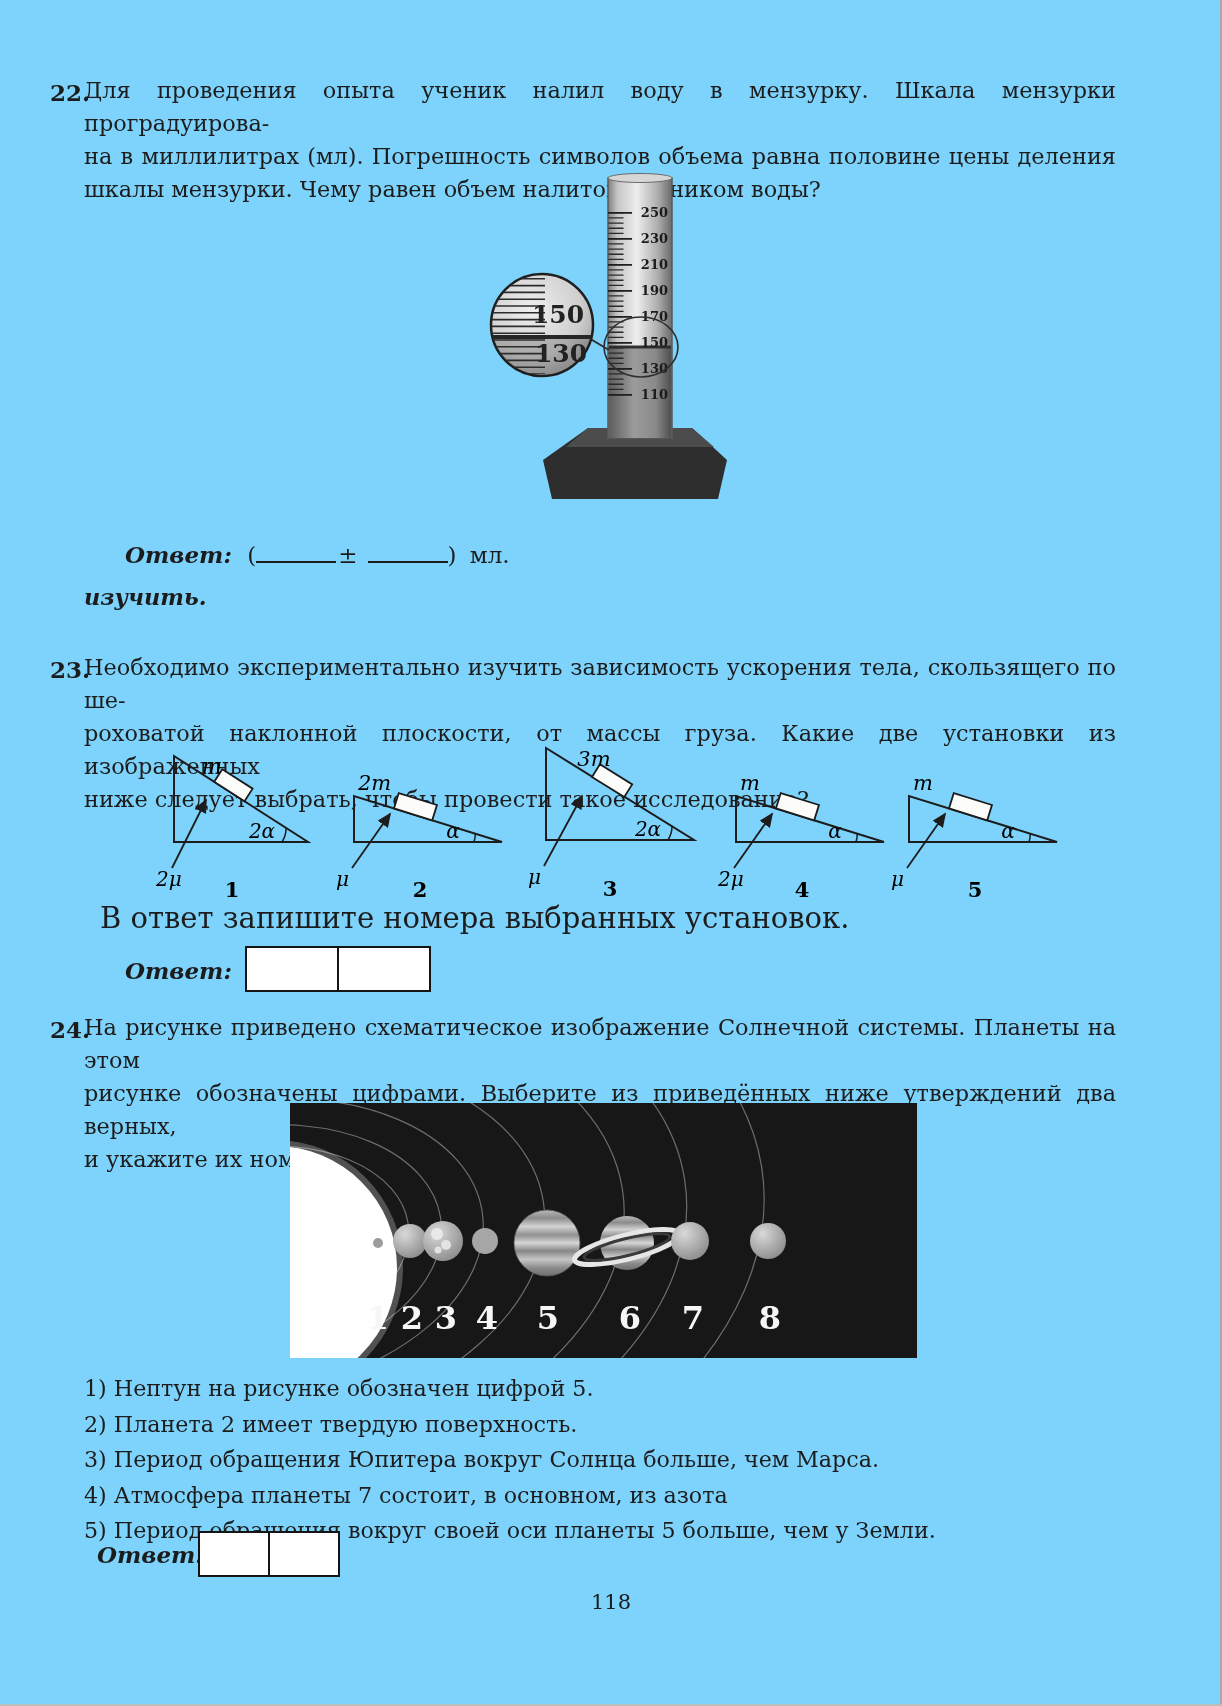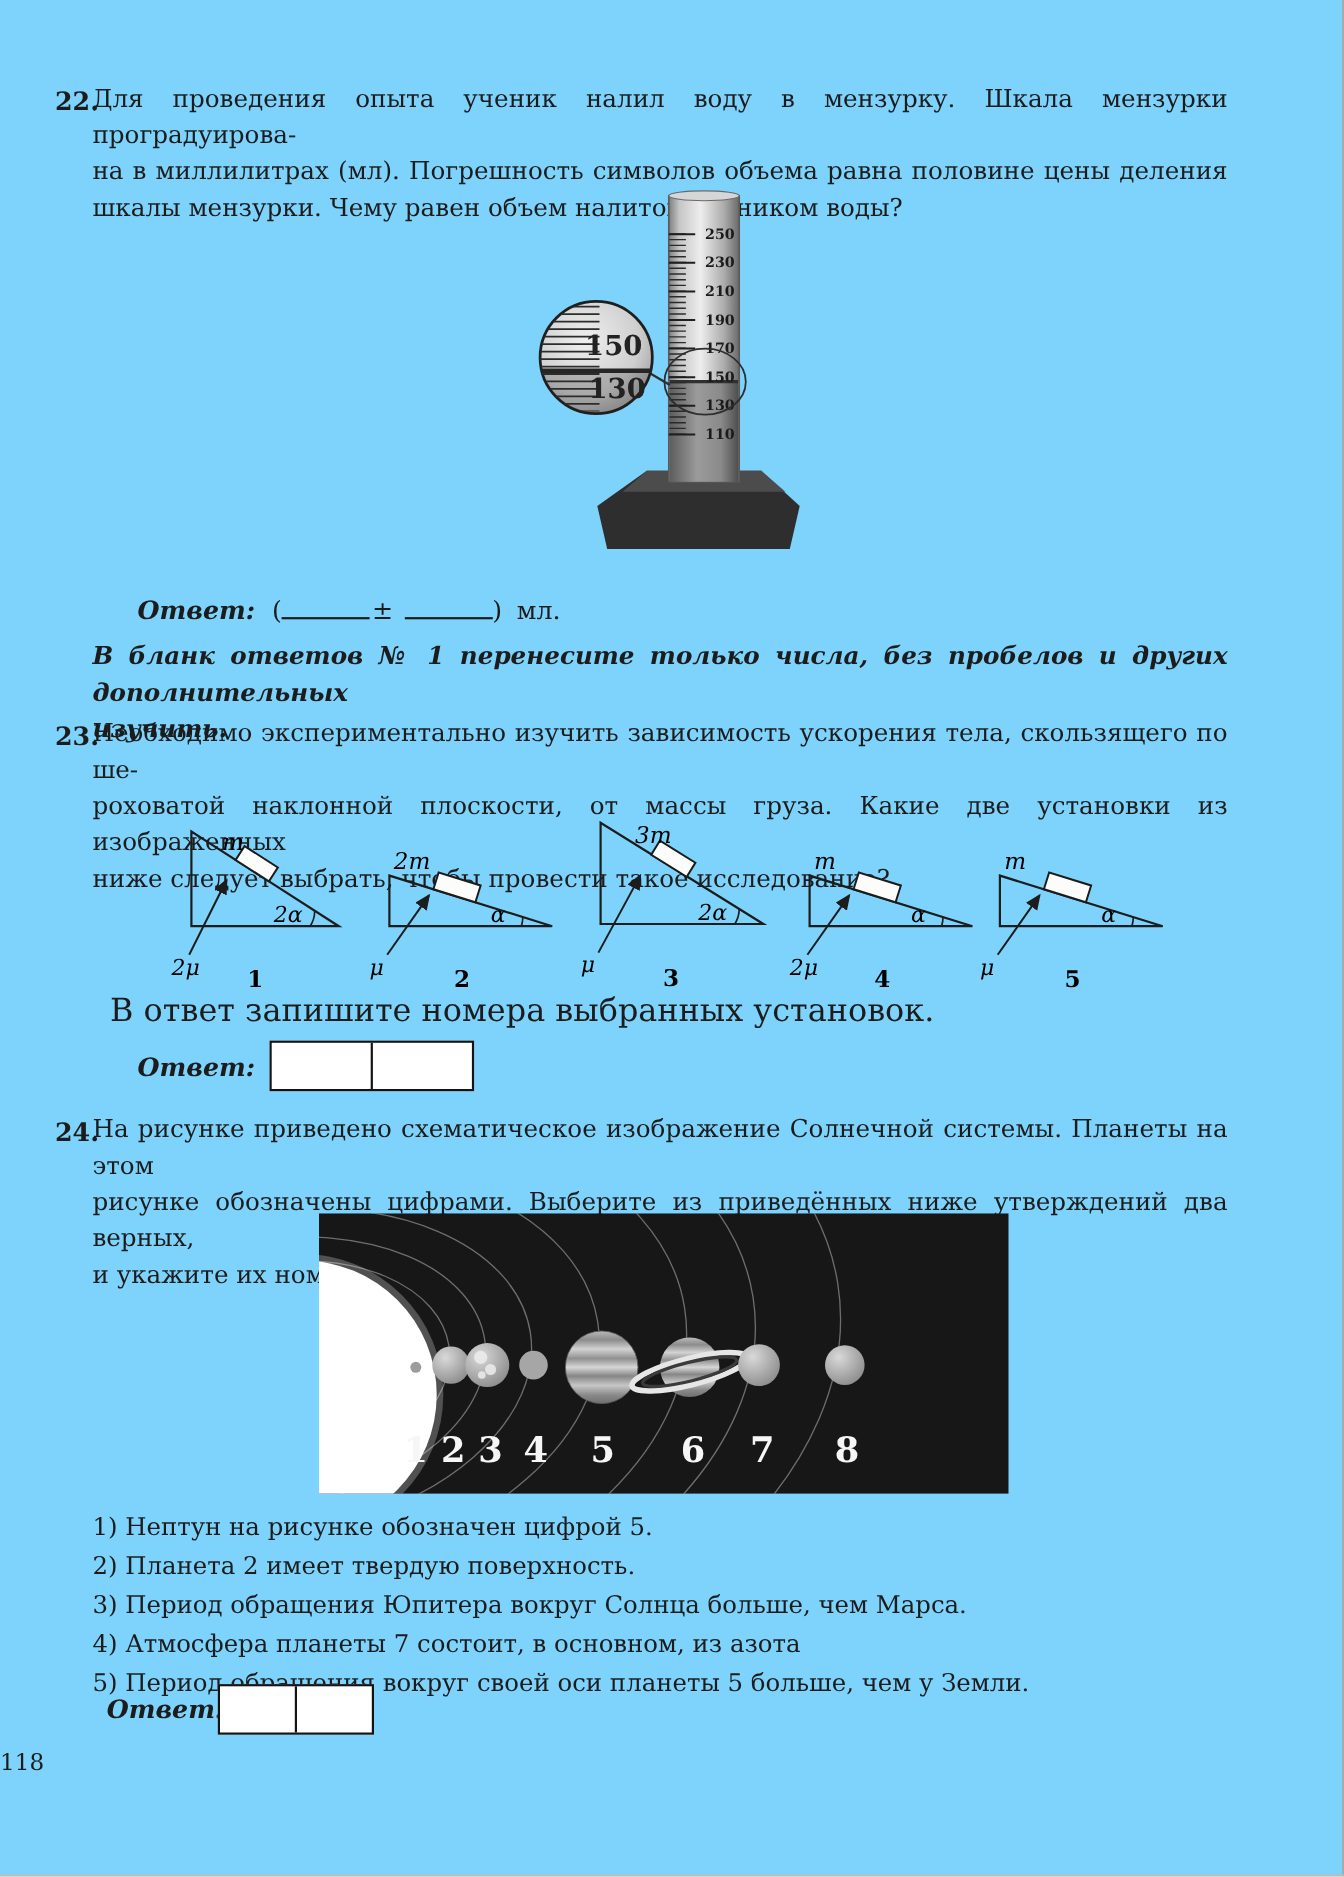--- a/index.html
+++ b/index.html
@@ -18,21 +18,21 @@
   .note{font-weight:bold;font-style:italic;}
   .ans-label{font-weight:bold;font-style:italic;font-size:23px;}
   .ans22{position:absolute;left:125px;top:541px;font-size:23px;}
   .blank{display:inline-block;width:80px;border-bottom:2px solid #1c1c1c;height:20px;vertical-align:baseline;}
   .pm{display:inline-block;margin:0 10px 0 2px;}
   .ansrow{position:absolute;}
   .ansbox{position:absolute;border:2px solid #141414;background:#fff;display:flex;}
   .ansbox .cell{flex:1;}
   .ansbox .cell+.cell{border-left:2px solid #141414;}
   .statement{height:35.6px;font-size:22.2px;}
-  .pagenum{position:absolute;left:0;top:1590px;width:100%;font-size:21px;}
+  .pagenum{position:absolute;left:0;top:1590px;width:100%;text-align:center;font-size:21px;}
   .fig{position:absolute;}
   svg text{font-family:"DejaVu Serif", serif;}
   .instr{position:absolute;left:100px;top:901px;width:1032px;font-size:29px;}
 </style>
 </head>
 <body>
 
 <svg width="0" height="0" style="position:absolute">
   <defs>
     <marker id="arr" markerWidth="9" markerHeight="8" refX="7" refY="3.5" orient="auto">
@@ -132,21 +132,20 @@
     </svg>
   </div>
 
   <div class="ans22">
     <span class="ans-label">Ответ:</span>
     <span style="margin-left:8px">(</span><span class="blank"></span><span class="pm">±</span><span class="blank"></span><span>)</span>
     <span style="margin-left:6px">мл.</span>
   </div>
 
   <div class="qtext note" style="top:581px">
-    <div class="jl">В бланк ответов № 1 перенесите только числа, без пробелов и других дополнительных</div>
     <div class="ll">изучить.</div>
   </div>
 
   <div class="qnum" style="top:651px">23.</div>
   <div class="qtext" style="top:651px">
     <div class="jl">Необходимо экспериментально изучить зависимость ускорения тела, скользящего по ше-</div>
     <div class="jl">роховатой наклонной плоскости, от массы груза. Какие две установки из изображенных</div>
     <div class="ll">ниже следует выбрать, чтобы провести такое исследование?</div>
   </div>
 

